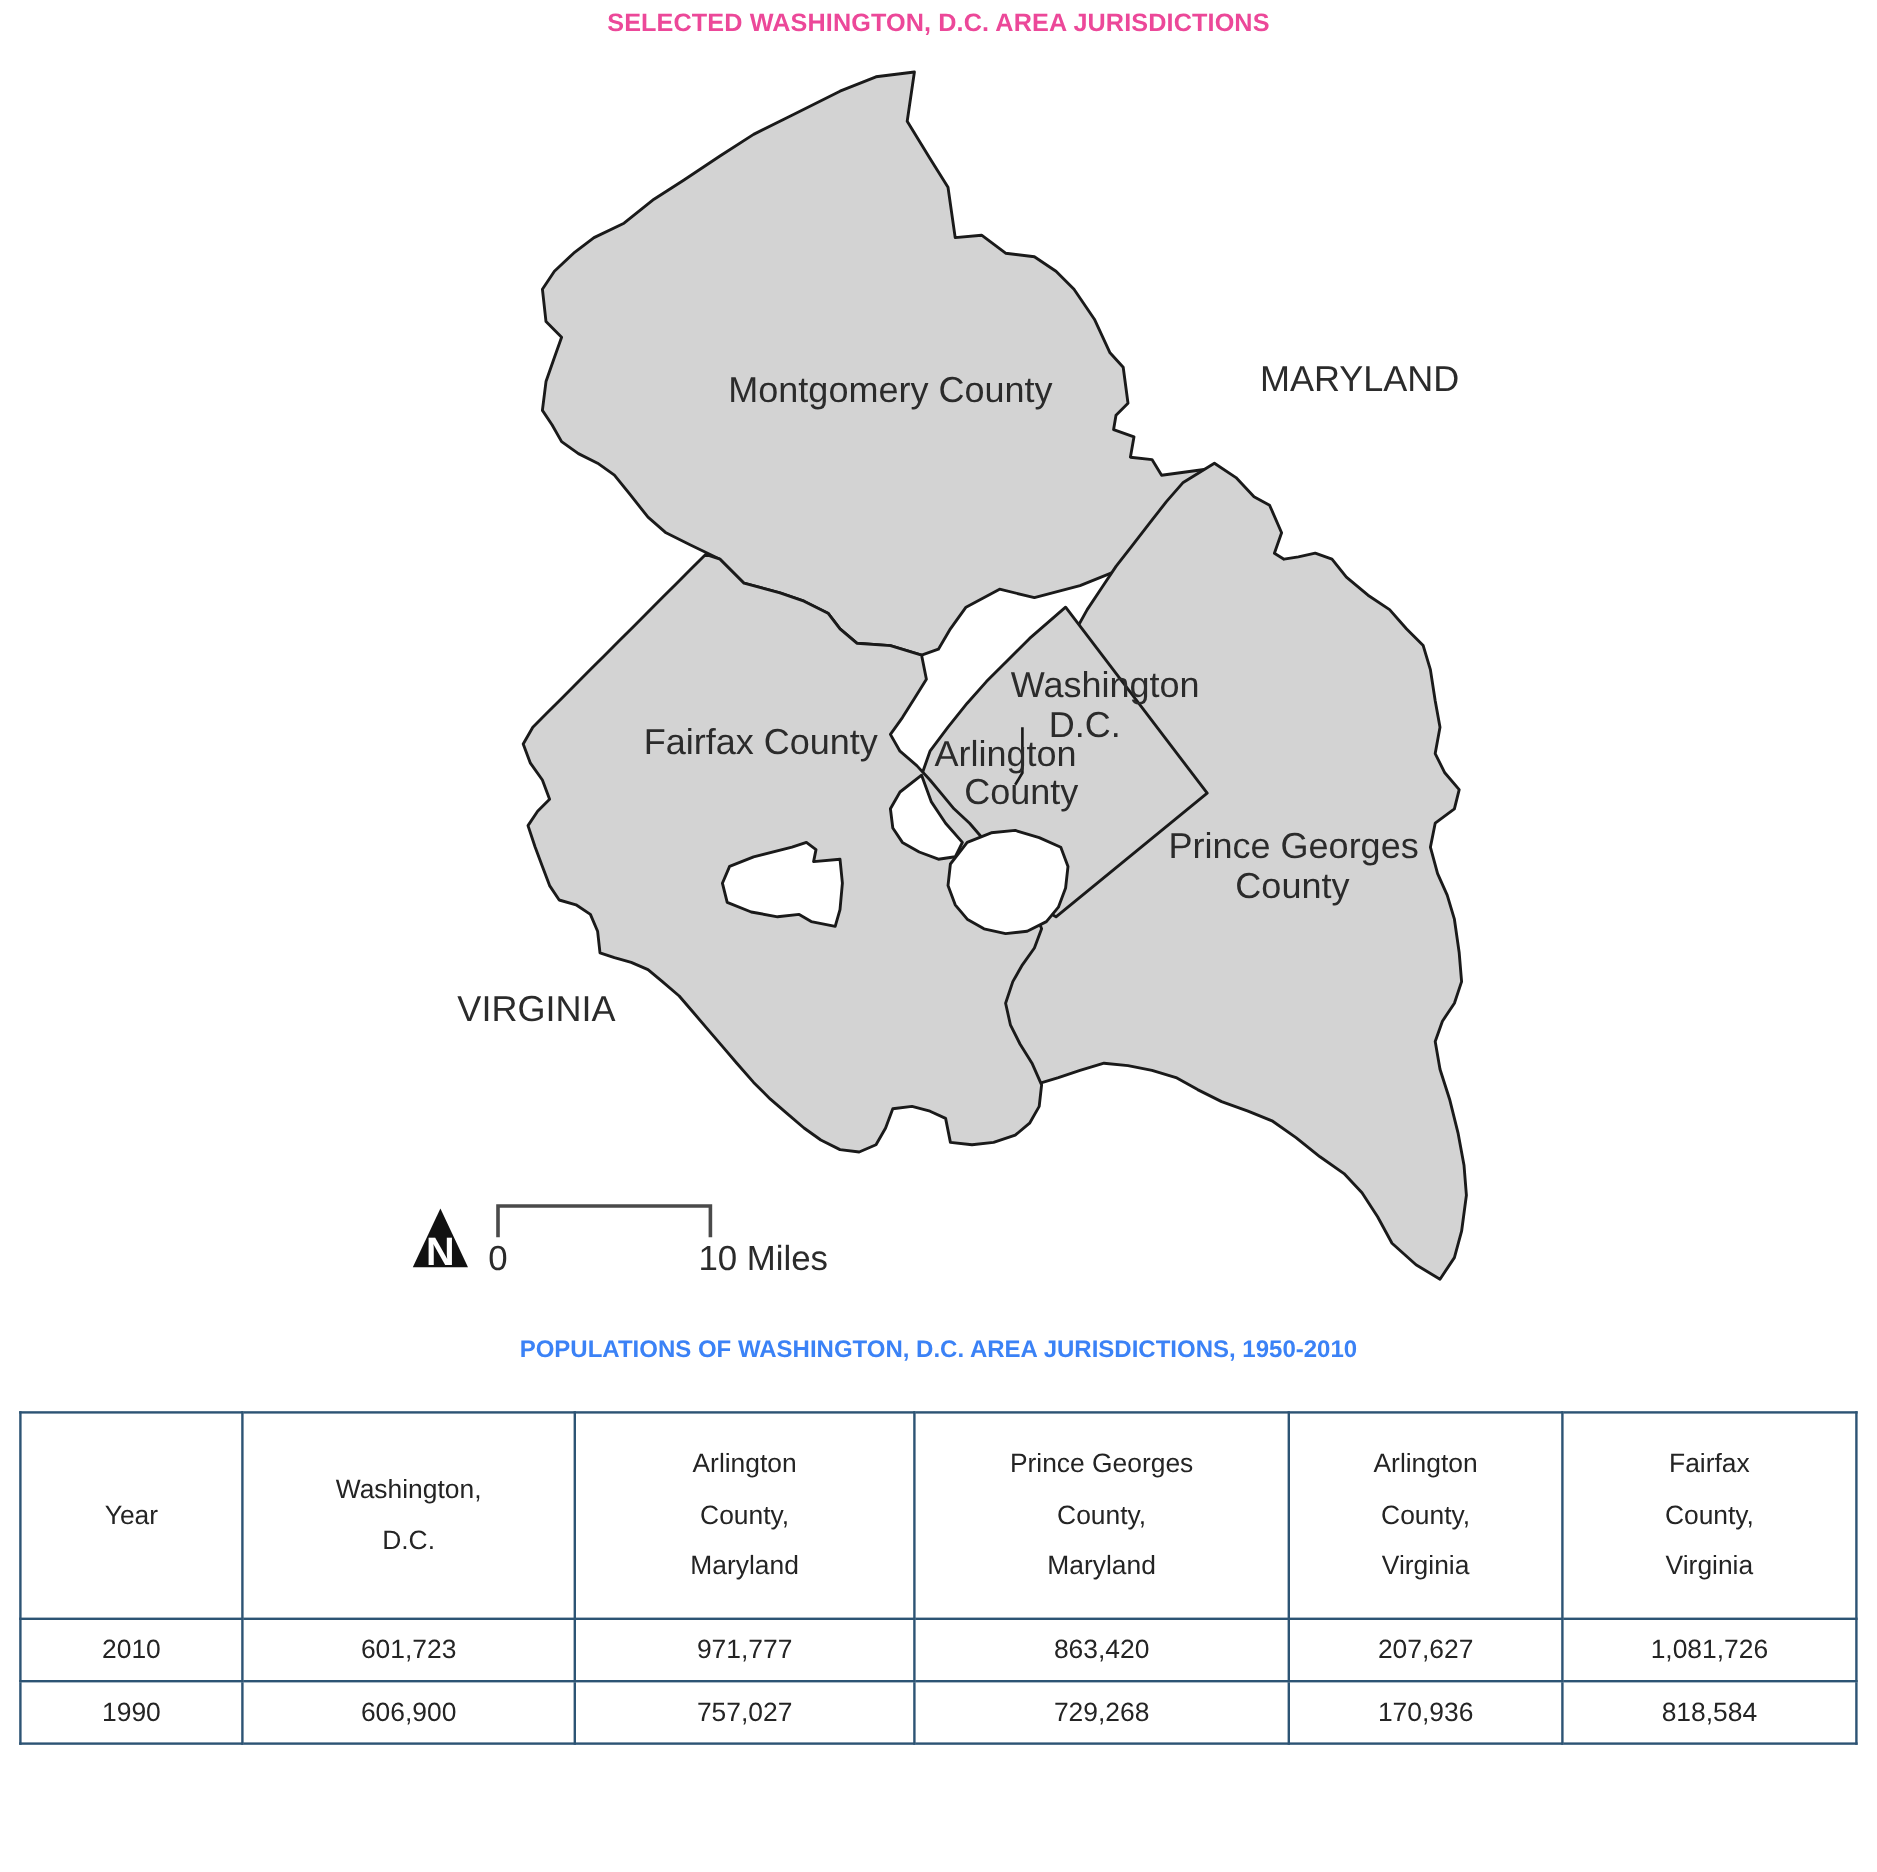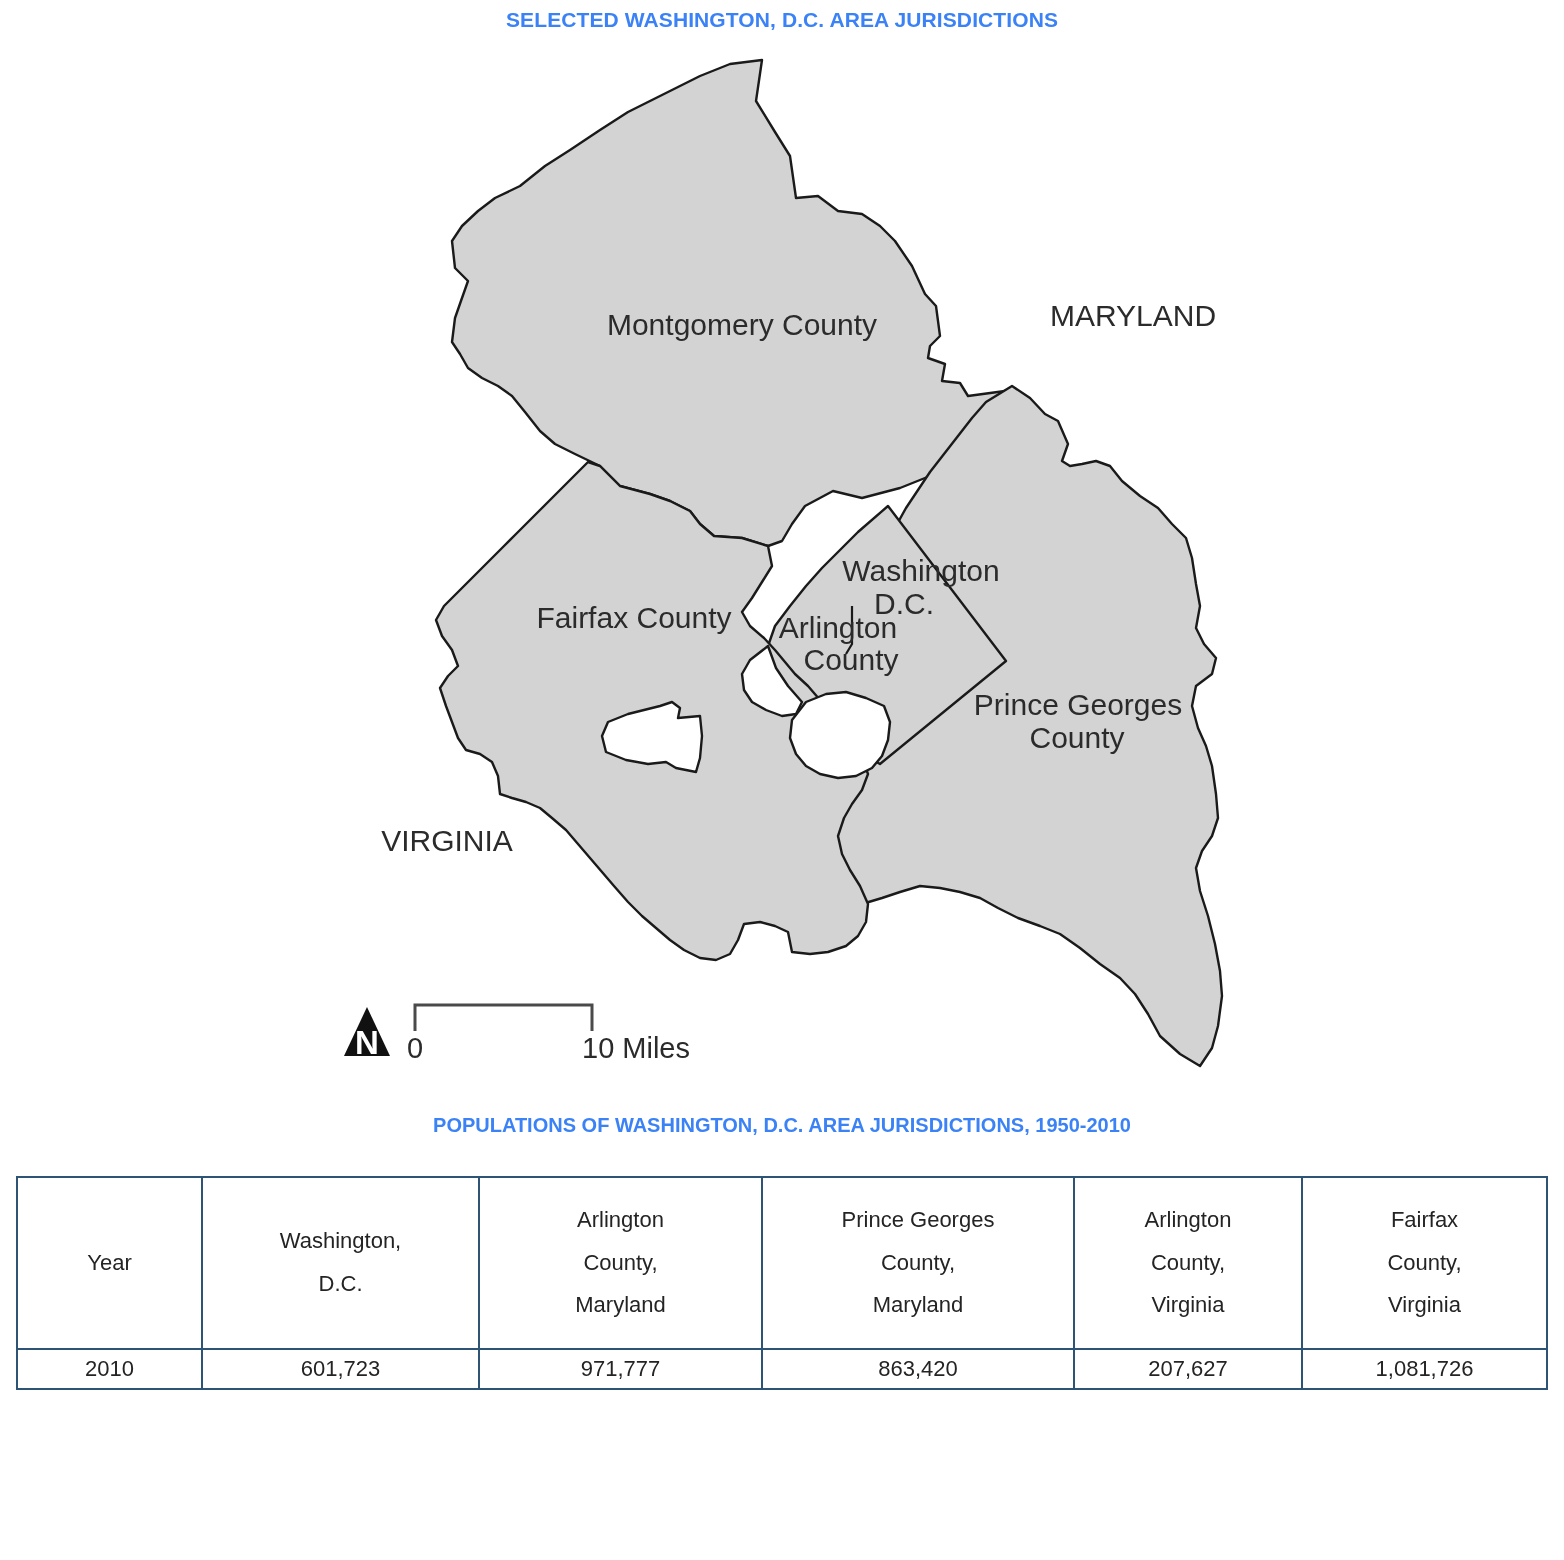--- a/index.html
+++ b/index.html
@@ -26,21 +26,21 @@
   
   .map-title {
     position: absolute;
     top: 8px;
     left: 0;
     width: 1564px;
     text-align: center;
     font-size: 21px;
     font-weight: bold;
     letter-spacing: 0.1px;
-    color: #3b82f6;
+    color: #ec4899;
   }
 
   .map-area {
     position: absolute;
     top: 46px;
     left: 0;
     width: 1562px;
     height: 1040px;
   }
   .map-svg { display: block; }
@@ -79,21 +79,21 @@
     color: #242424;
     padding: 0;
   }
   table.poptable thead th {
     height: 172px;
     line-height: 1.95;
     padding: 6px 4px;
   }
   table.poptable thead th .hdr-line { display: block; }
   table.poptable tbody td {
-    height: 40px;
+    height: 52px;
   }
   col.c-year     { width: 185px; }
   col.c-dc       { width: 277px; }
   col.c-mont     { width: 283px; }
   col.c-pg       { width: 312px; }
   col.c-arl      { width: 228px; }
   col.c-fair     { width: 245px; }
 
   
   .maplabel {
@@ -242,17 +242,25 @@
       </thead>
       <tbody>
         <tr>
           <td>2010</td>
           <td>601,723</td>
           <td>971,777</td>
           <td>863,420</td>
           <td>207,627</td>
           <td>1,081,726</td>
         </tr>
+        <tr>
+          <td>1990</td>
+          <td>606,900</td>
+          <td>757,027</td>
+          <td>729,268</td>
+          <td>170,936</td>
+          <td>818,584</td>
+        </tr>
       </tbody>
     </table>
   </div>
 
 </div>
 
 </body></html>

